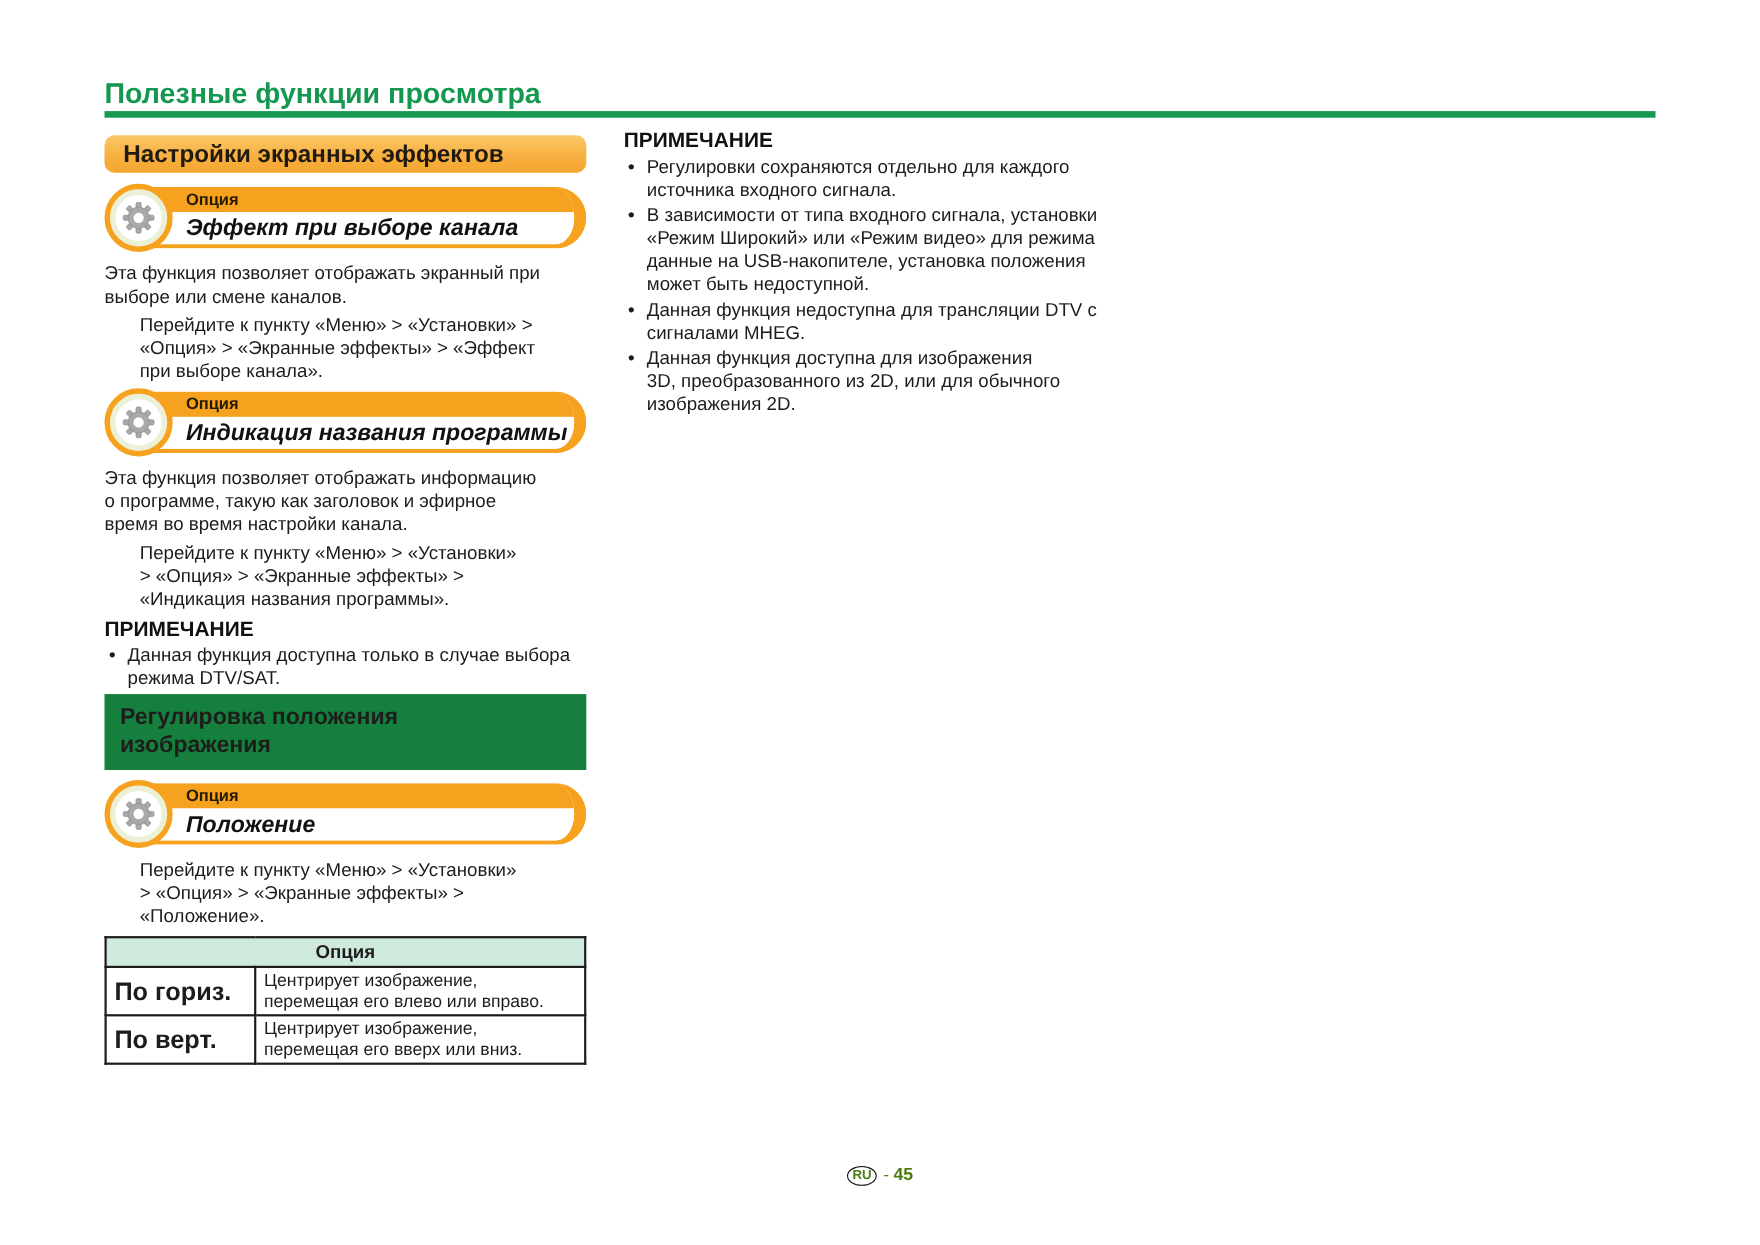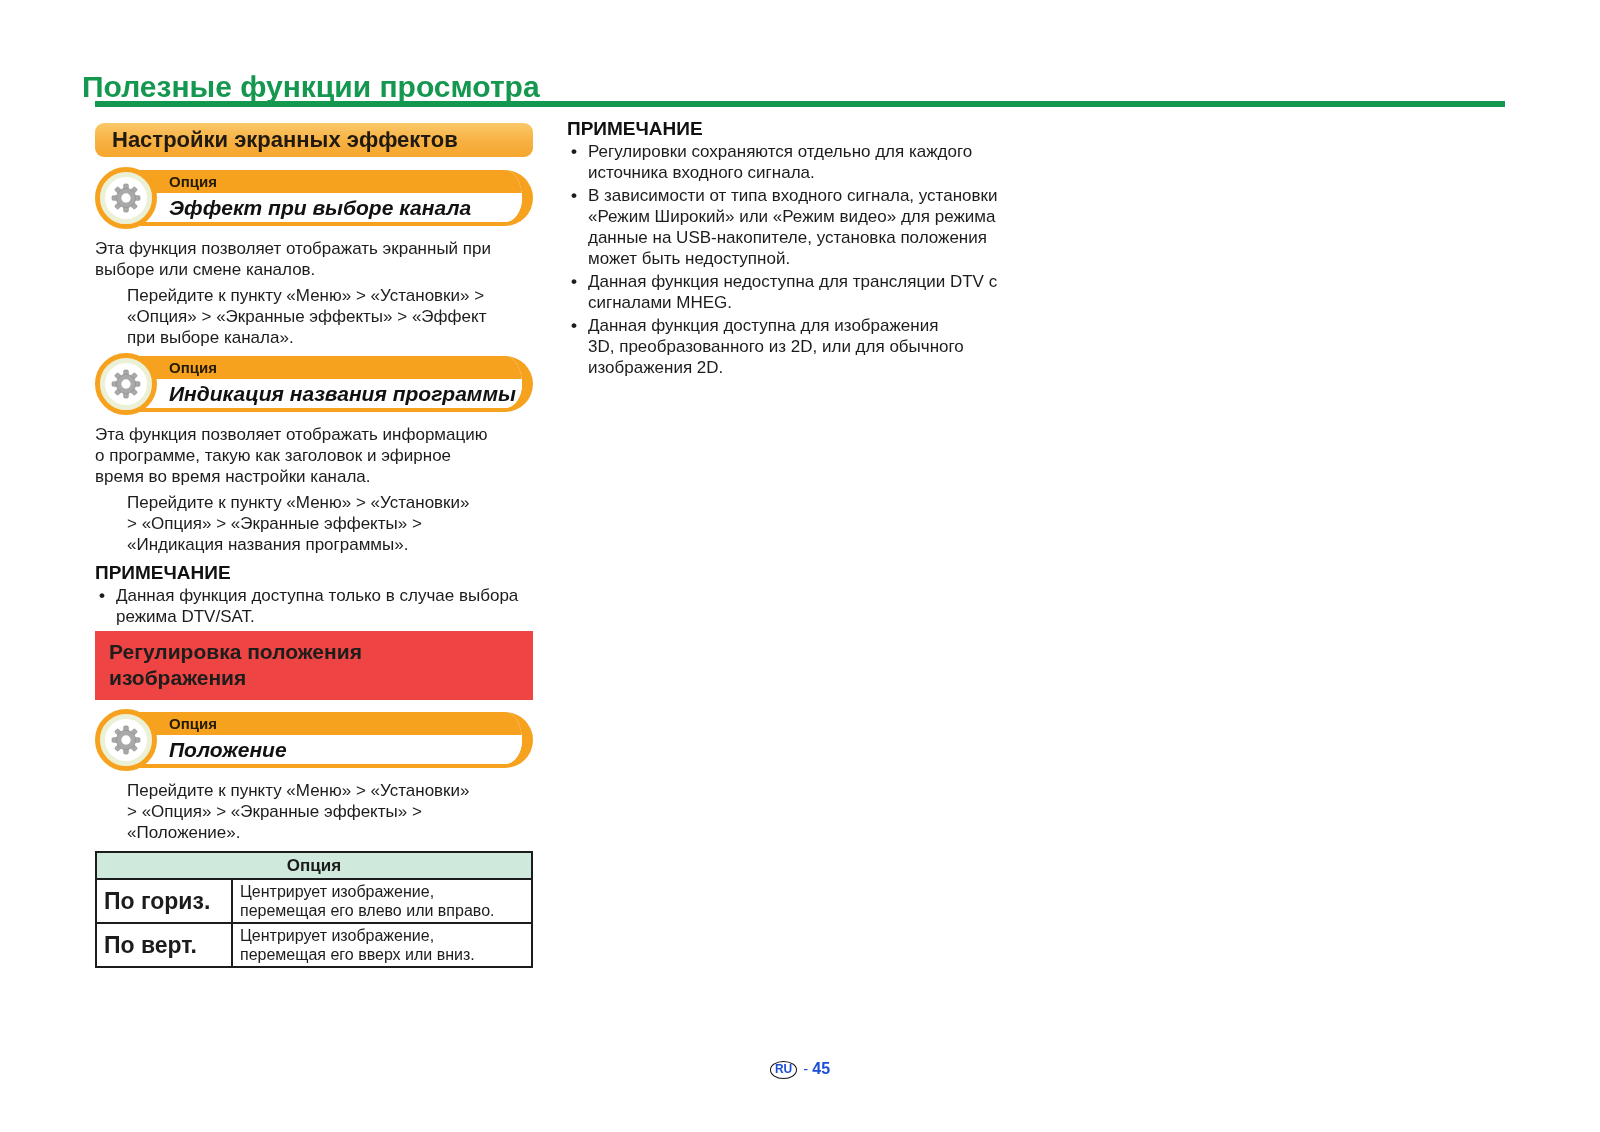--- a/index.html
+++ b/index.html
@@ -1,34 +1,34 @@
 <!DOCTYPE html>
 <html><head>
 <meta charset="utf-8">
 <style>
   html,body{margin:0;padding:0;background:#ffffff;}
   .page{position:relative;width:1600px;height:1132px;background:#fff;overflow:hidden;
         font-family:"Liberation Sans",sans-serif;color:#1c1c1c;}
   .preline{white-space:pre-line;}
 
   
-  .page-title{position:absolute;left:82px;top:70px;margin:0;font-size:30px;font-weight:bold;color:#14974f;}
+  .page-title{position:absolute;left:95px;top:70px;margin:0;font-size:26px;font-weight:bold;color:#14974f;}
   .title-rule{position:absolute;left:95px;top:101px;width:1410px;height:6px;background:#14974f;}
 
   
   .col-left{position:absolute;left:95px;top:123px;width:470px;}
   .col-right{position:absolute;left:567px;top:116px;width:505px;}
 
   
   .section-orange{width:438px;height:34px;line-height:34px;box-sizing:border-box;
     background:linear-gradient(180deg,#fbc869 0%,#f7b041 55%,#f5a72f 100%);
     border-radius:9px;padding-left:17px;font-size:22px;font-weight:bold;color:#201a10;margin-bottom:12px;}
 
   
-  .section-green{width:438px;box-sizing:border-box;background:#ef4444;color:#1d1d1b;
+  .section-green{width:438px;box-sizing:border-box;background:#15803d;color:#1d1d1b;
     padding:8px 14px 9px 14px;font-size:21px;font-weight:bold;line-height:26px;margin:4px 0 11px 0;}
 
   
   .feature-badge{position:relative;width:438px;height:58px;margin-bottom:11px;}
   .pill{position:absolute;left:26px;right:0;top:1px;bottom:1px;box-sizing:border-box;background:#fff;
         border-right:11px solid #f6a21f;border-bottom:4px solid #f6a21f;
         border-radius:14px 29px 29px 14px;overflow:hidden;}
   .pill-top{position:absolute;left:0;right:-12px;top:0;height:23px;background:#f6a21f;}
   .pill-label{position:absolute;left:48px;top:3px;font-size:15px;font-weight:bold;color:#241b05;}
   .pill-band{position:absolute;left:0;right:0;top:23px;bottom:0;background:#fff;display:flex;align-items:center;}
@@ -47,21 +47,21 @@
 
   
   table.opt{width:438px;border-collapse:collapse;margin-top:8px;}
   table.opt,table.opt th,table.opt td{border:2px solid #1c1c1c;}
   table.opt th{background:#cfe9dd;font-size:17px;font-weight:bold;height:25px;text-align:center;padding:0;}
   table.opt td{padding:2px 7px;vertical-align:middle;}
   td.opt-name{width:120px;font-size:23px;font-weight:bold;}
   td.opt-desc{font-size:16px;line-height:19px;}
 
   
-  .footer{position:absolute;left:0;top:1060px;width:100%;text-align:center;font-size:15px;color:#1d4ed8;}
+  .footer{position:absolute;left:0;top:1060px;width:100%;text-align:center;font-size:15px;color:#4d7c0f;}
   .ru-oval{display:inline-block;border:1.7px solid #111;border-radius:50%;font-size:12px;font-weight:bold;
            padding:1px 4px 2px 4px;line-height:13px;vertical-align:1px;}
   .footer .sep{margin:0 4px 0 6px;}
   .footer .num{font-weight:bold;font-size:16px;}
 </style>
 </head>
 <body>
 
 <div class="page">
 

